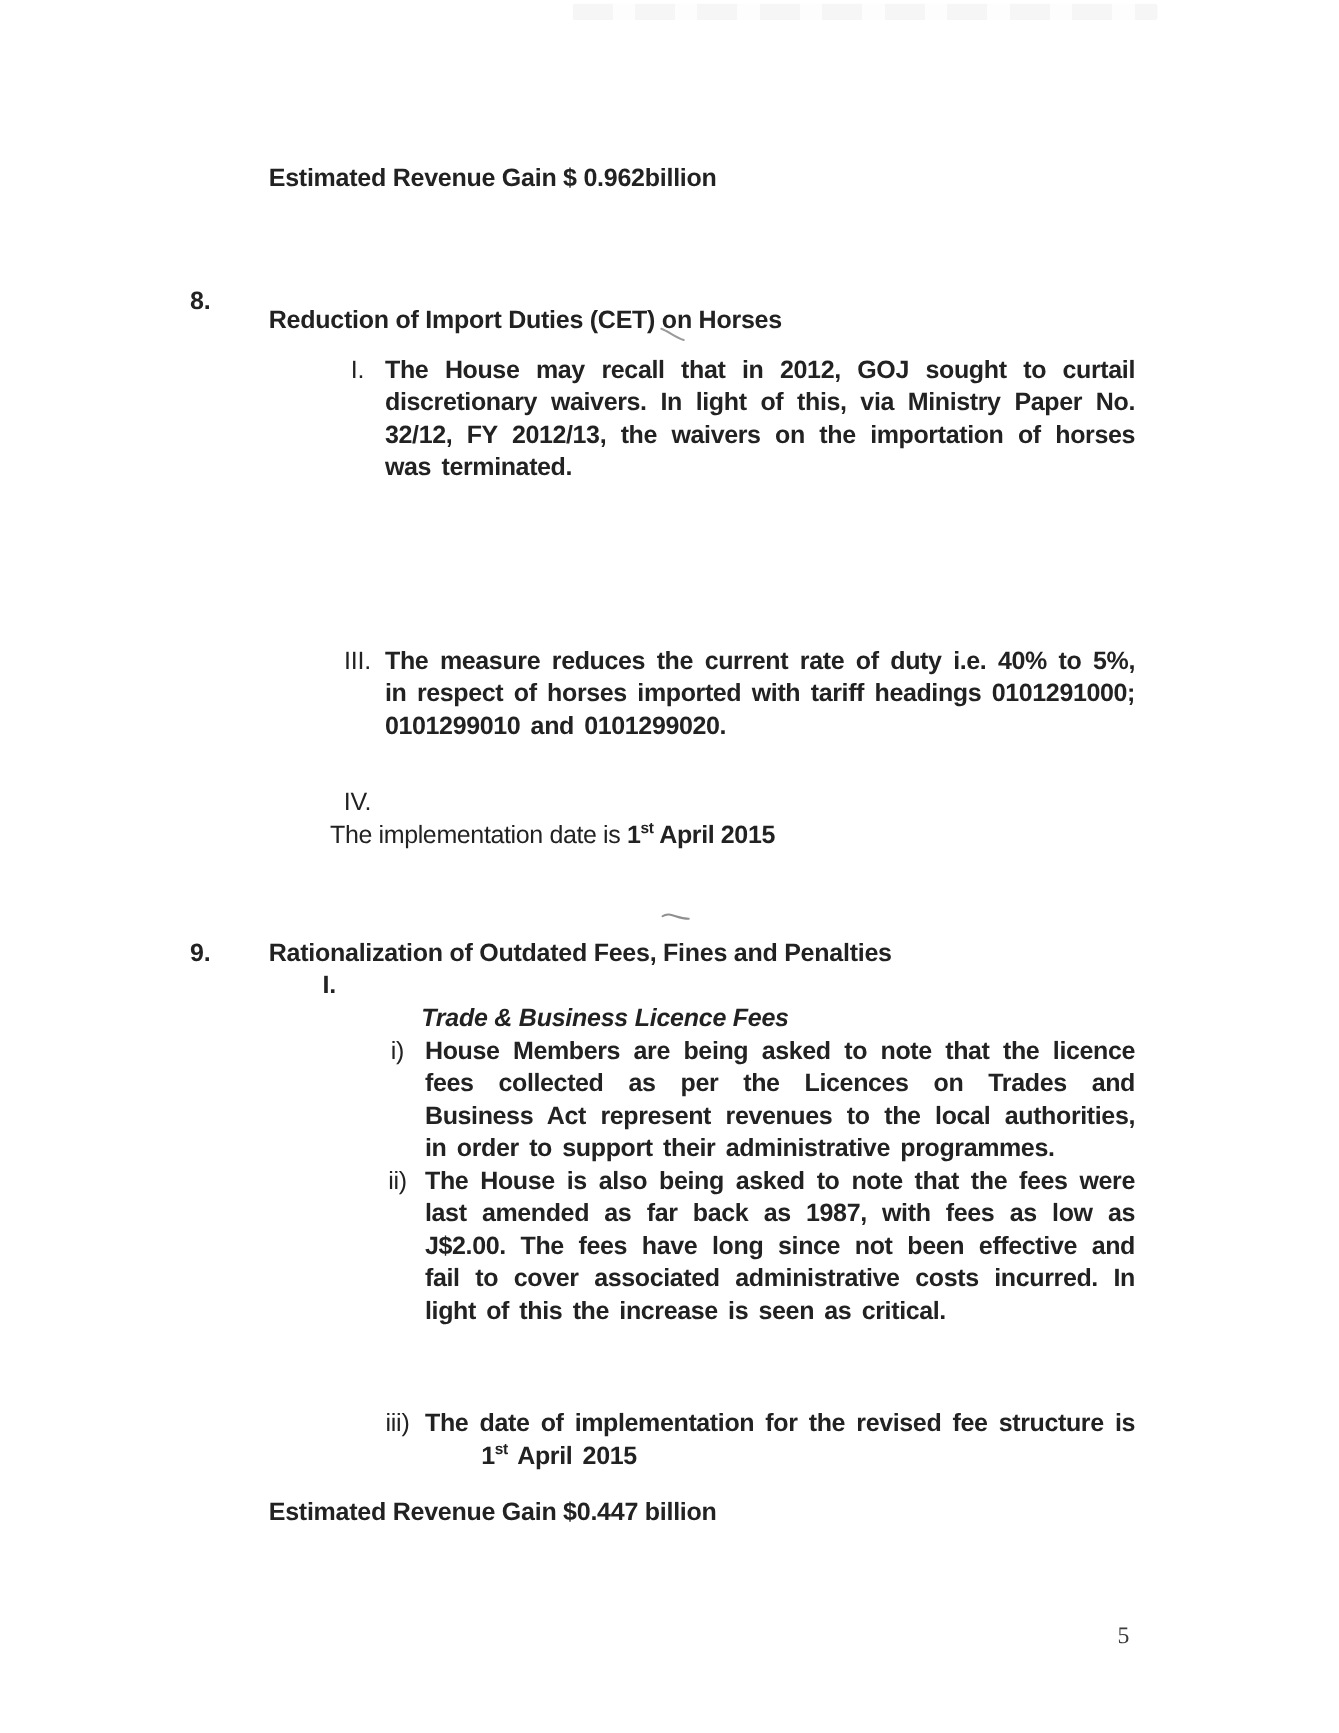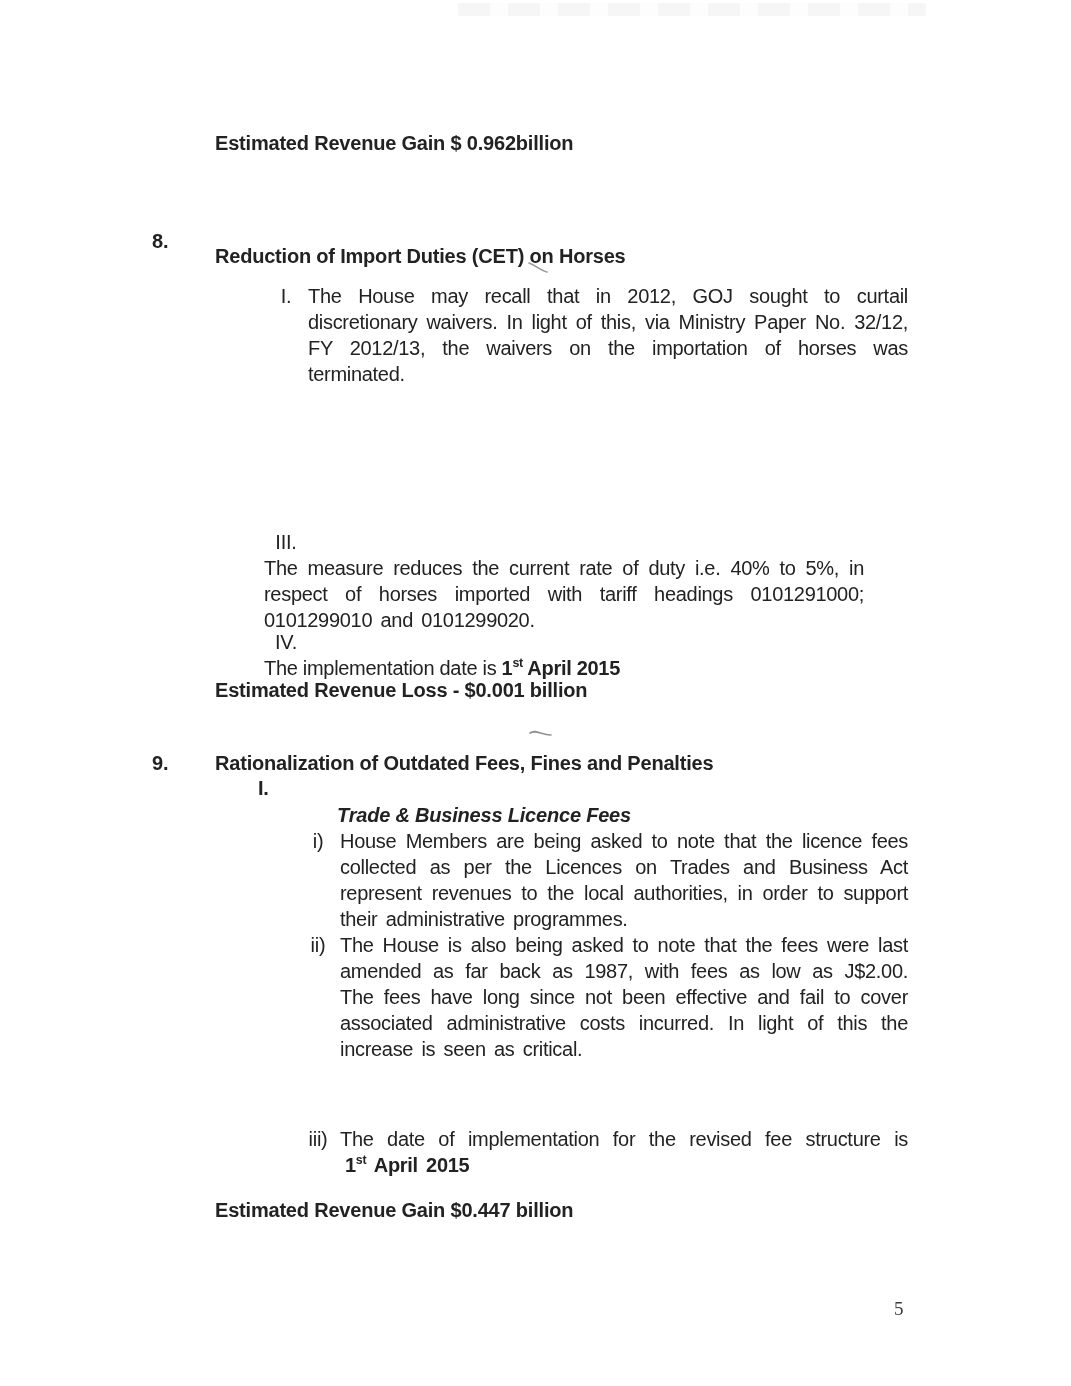--- a/index.html
+++ b/index.html
@@ -28,20 +28,21 @@
     font-size: 20px;
     line-height: 26px;
     letter-spacing: -0.2px;
   }
   .btext {
     font-size: 20px;
     line-height: 26px;
     letter-spacing: -0.3px;
     word-spacing: 3px;
     text-align: justify;
+    font-weight: bold;
   }
   .w600 { width: 600px; }
   .w568 { width: 568px; }
   .inline-text {
     font-size: 20px;
     line-height: 26px;
     letter-spacing: -0.3px;
     white-space: nowrap;
   }
   .justify-force { text-align: justify; text-align-last: justify; }
@@ -83,31 +84,30 @@
   <svg class="scanmark" style="left:526px; top:261px;" width="24" height="14">
     <path d="M3,2 C9,4 14,9 21,11" stroke="#9a9a9a" stroke-width="1.6" fill="none" stroke-linecap="round"></path>
   </svg>
 
   <div class="abs item" style="left:264px; top:283px; width:644px;">
     <span class="marker">I.</span>
     <div class="btext w600">The House may recall that in 2012, GOJ sought to curtail discretionary waivers.  In light of this, via Ministry Paper No. 32/12, FY 2012/13, the waivers on the importation of horses was terminated.</div>
   </div>
 
 
-  <div class="abs item" style="left:264px; top:529px; width:644px;flex-direction:column;">
+  <div class="abs item" style="left:264px; top:516px; width:644px;">
     <span class="marker">III.</span>
     <div class="btext w600">The measure reduces the current rate of duty i.e. 40% to 5%, in respect of horses imported with tariff headings 0101291000; 0101299010 and 0101299020.</div>
   </div>
 
   <div class="abs item" style="left:264px; top:629px; width:644px;flex-direction:column;">
     <span class="marker">IV.</span>
     <div class="inline-text"><span>The implementation date is </span><strong><span>1</span><sup>st</sup><span> April 2015</span></strong></div>
   </div>
 
-  <div class="abs bold20" style="left:215px; top:678px;">Estimated Revenue Loss - $0.001 billion</div>
 
   <svg class="scanmark" style="left:528px; top:727px;" width="26" height="12">
     <path d="M2,6 C8,2 13,8 23,8" stroke="#8f8f8f" stroke-width="1.6" fill="none" stroke-linecap="round"></path>
   </svg>
 
   <div class="abs bold20" style="left:152px; top:751px;">9.</div>
   <div class="abs bold20" style="left:215px; top:751px;">Rationalization of Outdated Fees, Fines and Penalties</div>
 
   <div class="abs bold20" style="left:258px; top:776px;">I.</div>
   <div class="abs subhead-italic" style="left:337px; top:776px;margin-top:28px;">Trade &amp; Business Licence Fees</div>
@@ -119,21 +119,21 @@
 
   <div class="abs item" style="left:296px; top:932px; width:612px;">
     <span class="marker">ii)</span>
     <div class="btext w568">The House is also being asked to note  that the fees were last amended as far back as 1987, with fees as low as J$2.00. The fees have long since not been effective and fail to cover associated administrative costs incurred. In light of this the increase is seen as critical.</div>
   </div>
 
   <div class="abs item" style="left:296px; top:1126px; width:612px;">
     <span class="marker">iii)</span>
     <div class="btext w568">
       <div class="justify-force">The date of implementation for the revised fee structure is</div>
-      <div style="padding-left:5px;"><strong><span>1</span><sup>st</sup><span> April 2015</span></strong></div>
+      <div style="padding-left:5px;margin-left:40px;"><strong><span>1</span><sup>st</sup><span> April 2015</span></strong></div>
     </div>
   </div>
 
   <div class="abs bold20" style="left:215px; top:1198px;">Estimated Revenue Gain $0.447 billion</div>
 
   <div class="abs pagenum" style="left:894px; top:1298px;">5</div>
 
 </div>
 
 </body></html>

